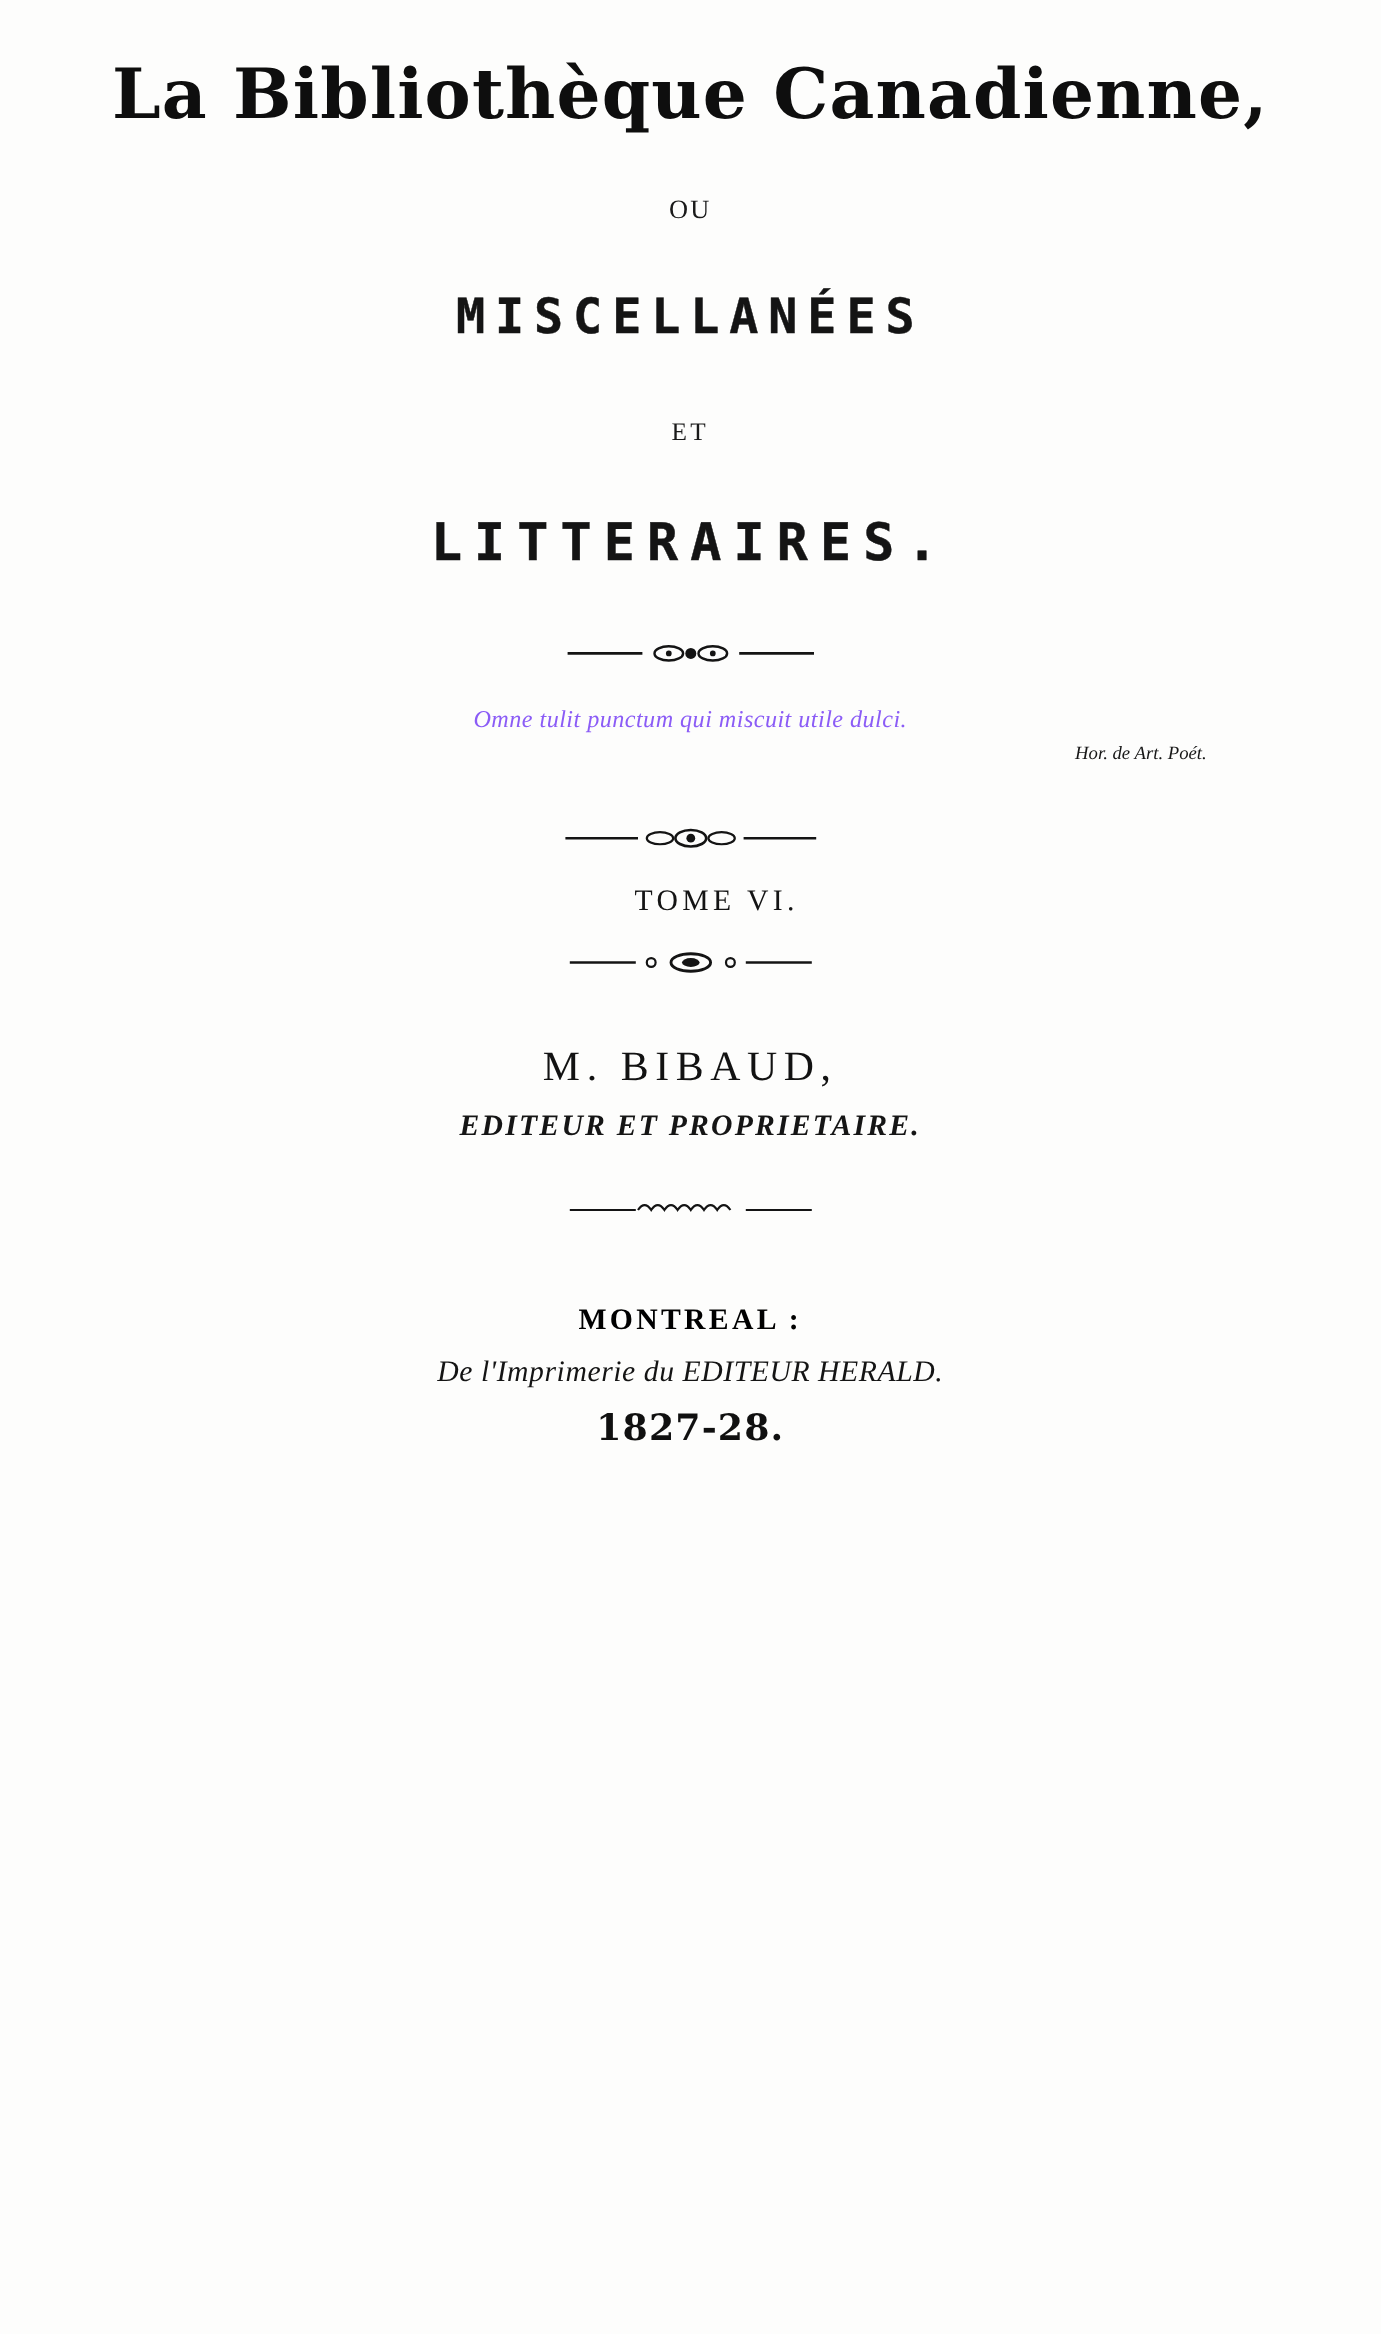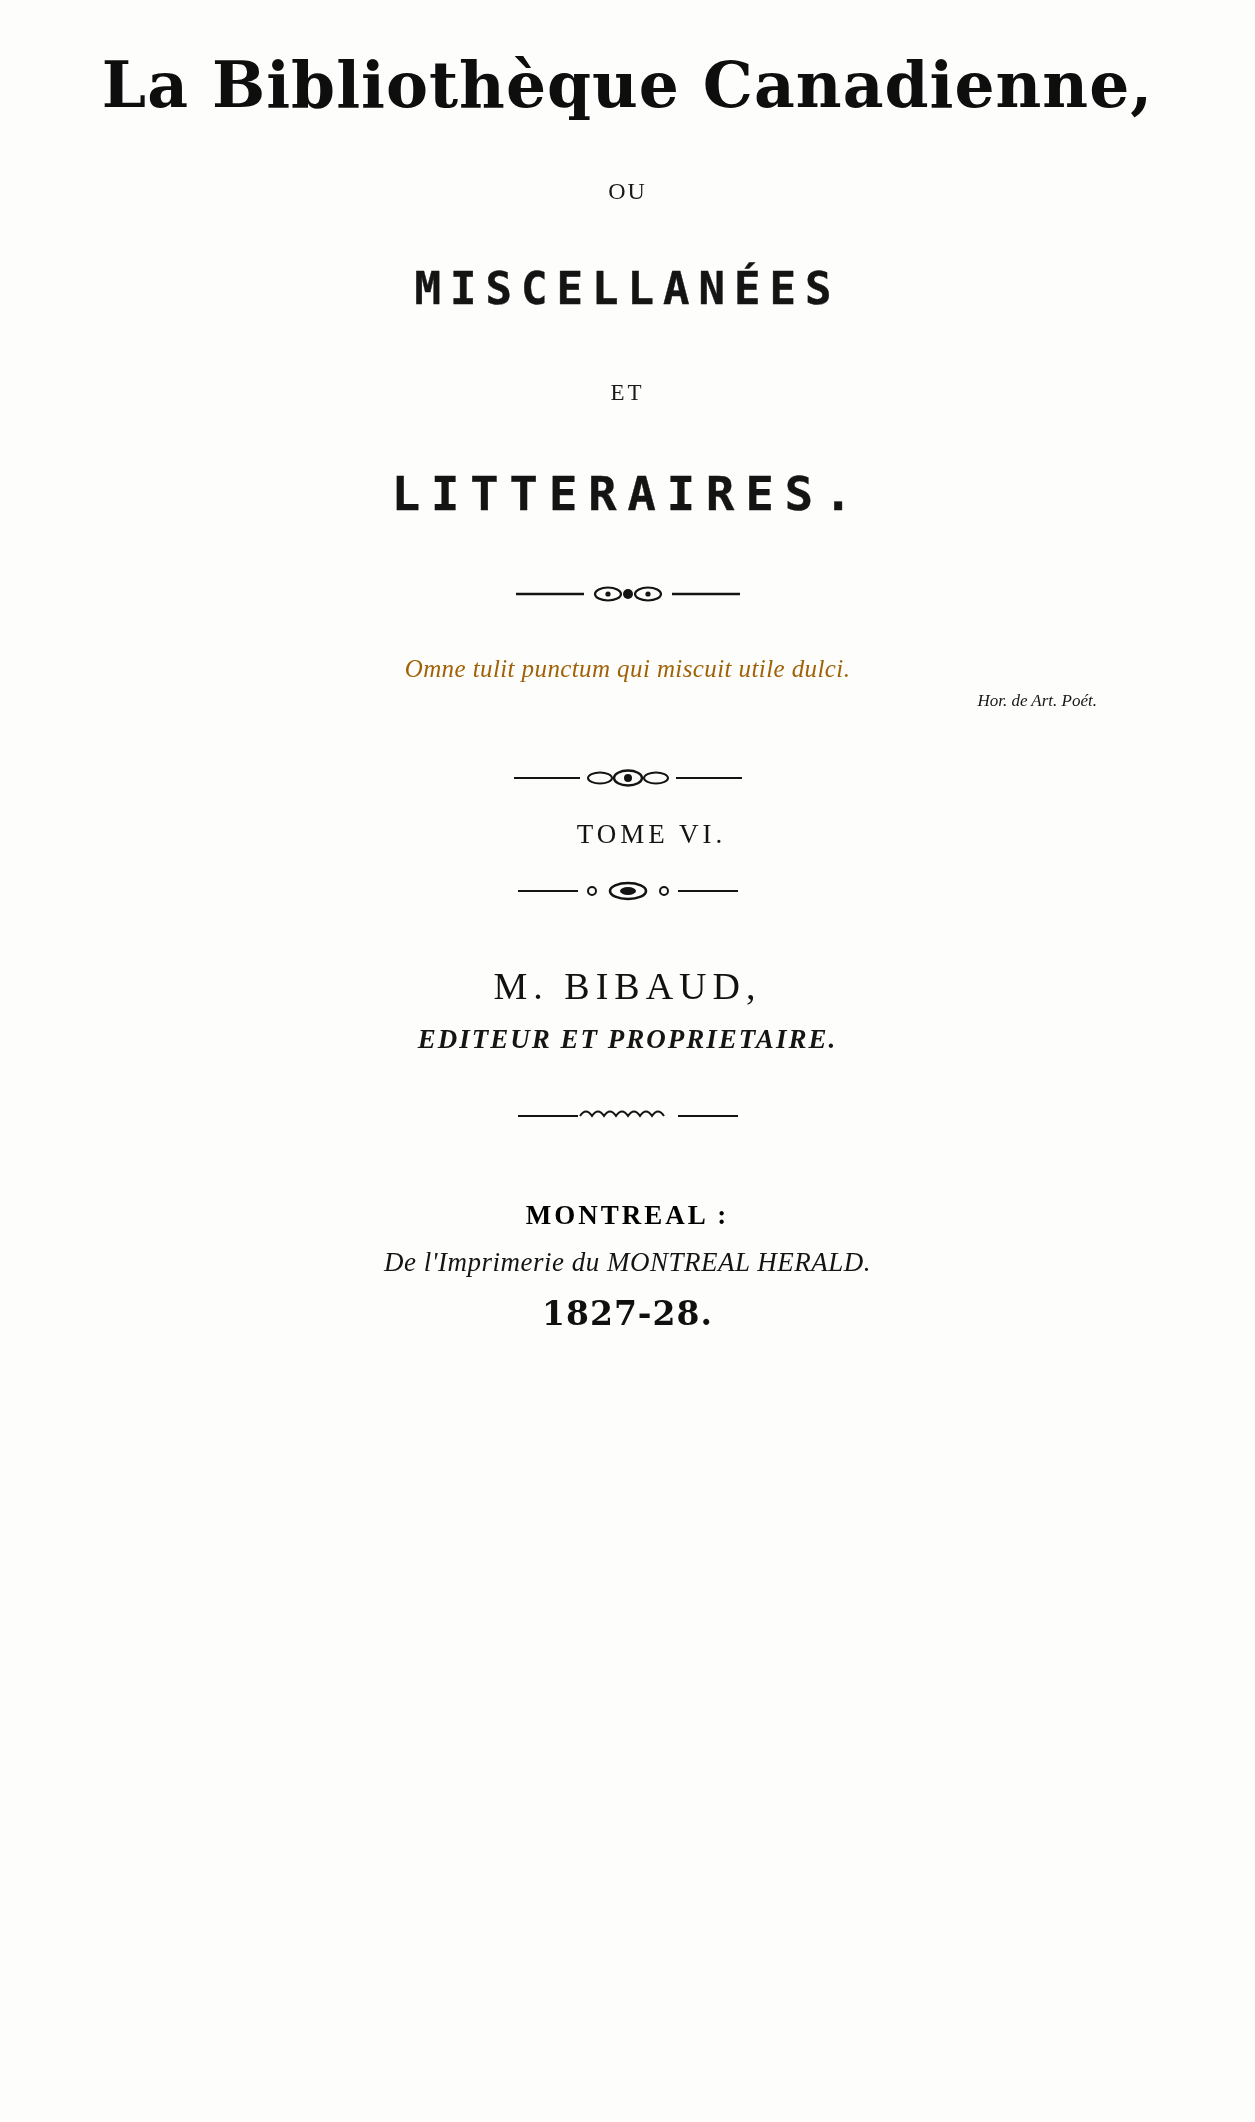--- a/index.html
+++ b/index.html
@@ -93,26 +93,26 @@
     display: block;
     line-height: 0;
   }
   .orn-1 { margin-top: 62px; }
   .orn-2 { margin-top: 56px; }
   .orn-3 { margin-top: 30px; }
   .orn-4 { margin-top: 48px; }
 
   
   .epigraph {
-    margin-top: 50px;
-    font-family: "Liberation Serif", serif;
-    font-style: italic;
-    font-size: 25px;
+    margin-top: 36px;
+    font-family: "Liberation Serif", serif;
+    font-style: italic;
+    font-size: 22px;
     letter-spacing: 0.4px;
-    color: #a16207;
+    color: #8b5cf6;
   }
   .epigraph-source {
     margin-top: 8px;
     padding-right: 158px;
     text-align: right;
     font-family: "Liberation Serif", serif;
     font-style: italic;
     font-weight: normal;
     font-size: 17px;
     color: #161616;
@@ -233,19 +233,19 @@
 
     <svg class="ornament orn-4" width="240" height="22" viewBox="0 0 240 22">
       <line x1="10" y1="13" x2="70" y2="13" stroke="#141414" stroke-width="2"></line>
       <line x1="170" y1="13" x2="230" y2="13" stroke="#141414" stroke-width="2"></line>
       <path d="M72 13 q6 -9 12 0 q6 -9 12 0 q6 -9 12 0 q6 -9 12 0 q6 -9 12 0 q6 -9 12 0 q6 -9 12 0" fill="none" stroke="#141414" stroke-width="2"></path>
     </svg>
 
     <div class="city">MONTREAL :</div>
 
     <div class="printer">
-      <span>De l'Imprimerie du </span><span class="sc">MONTREAL HERALD.</span>
+      <span>De l'Imprimerie du </span><span class="sc">EDITEUR HERALD.</span>
     </div>
 
     <div class="year">1827-28.</div>
 
   </div>
 </div>
 
 </body></html>

